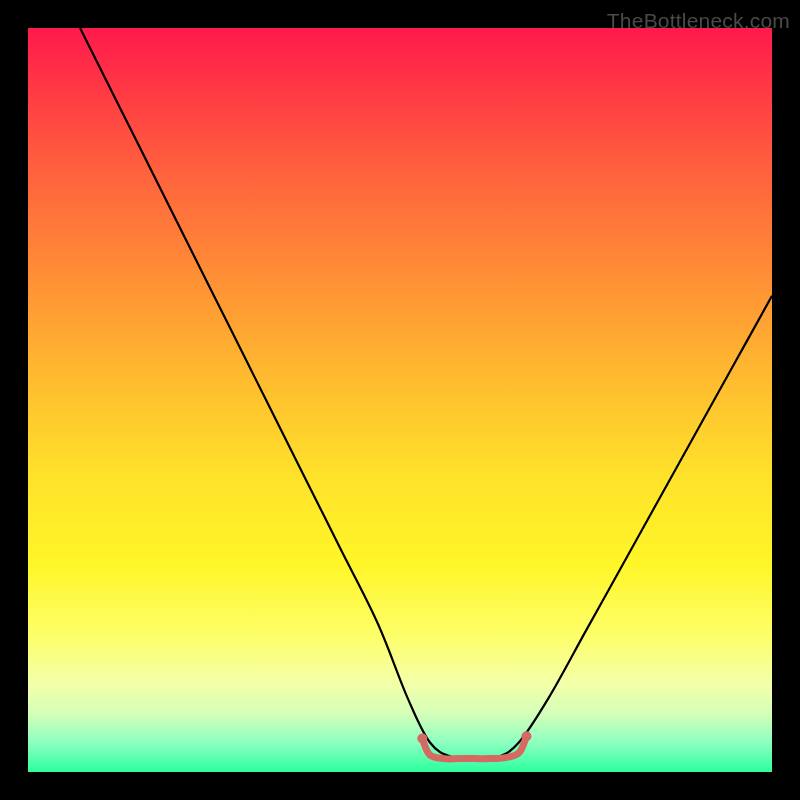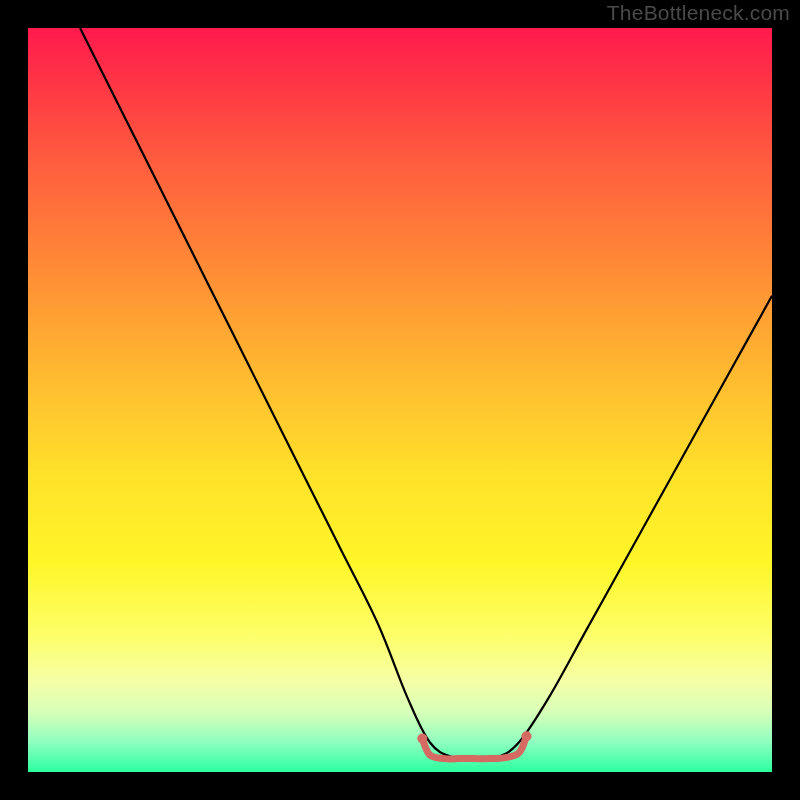--- a/index.html
+++ b/index.html
@@ -12,21 +12,21 @@
     font-family: Arial, Helvetica, sans-serif;
   }
   .frame {
     position: relative;
     width: 800px;
     height: 800px;
     background: #000;
   }
   .watermark {
     position: absolute;
-    top: 1px;
+    top: 9px;
     right: 10px;
     color: #4a4a4a;
     font-size: 21px;
     font-weight: 500;
     letter-spacing: 0.2px;
     z-index: 5;
   }
   .plot-area {
     position: absolute;
     left: 28px;

